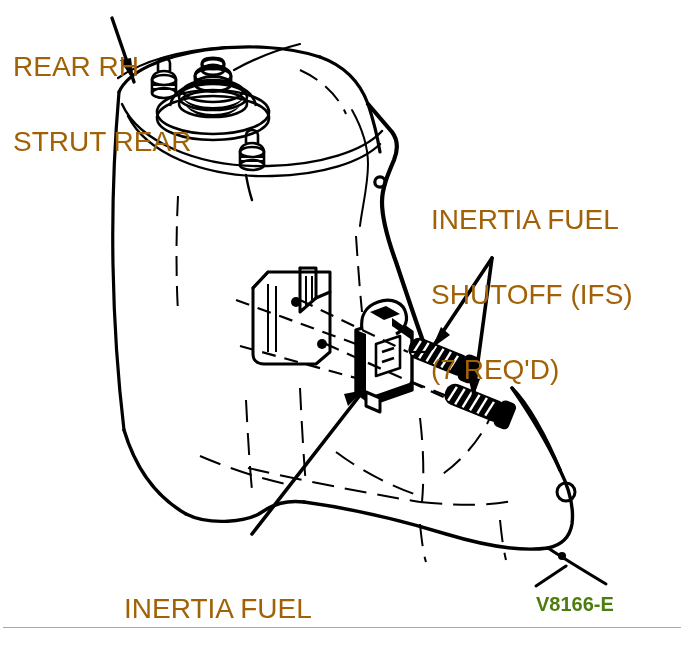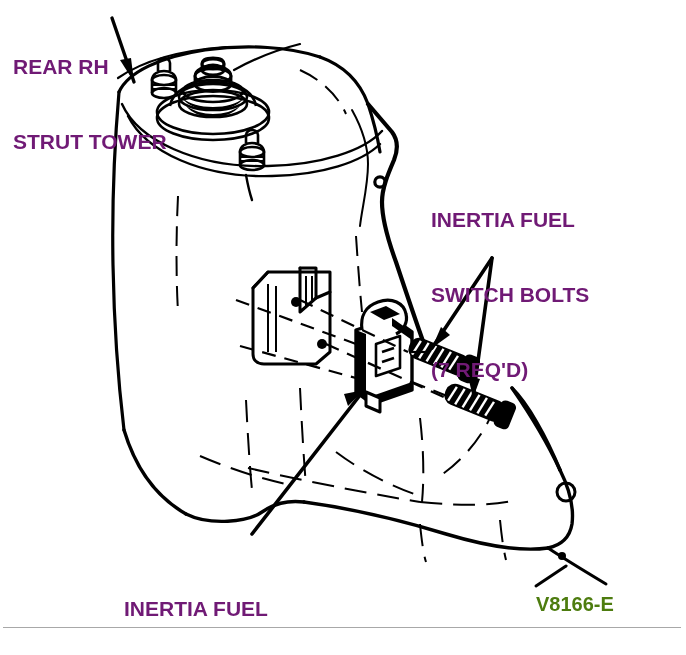--- a/index.html
+++ b/index.html
@@ -16,25 +16,25 @@
   }
   #diagram-root {
     position: absolute;
     left: 0; top: 0;
     width: 686px;
     height: 655px;
   }
   .label-block {
     position: absolute;
     font-family: "Liberation Sans", sans-serif;
-    font-weight: bold;
-    font-size: 21px;
+    font-weight: normal;
+    font-size: 28px;
     line-height: 25px;
     letter-spacing: 0px;
-    color: #701a75;
+    color: #a16207;
     white-space: pre;
   }
   .label-line { display: block; }
   #label-strut-tower { left: 13px; top: 4px; }
   #label-ifs-bolts  { left: 431px; top: 157px; }
   #label-ifs-switch { left: 124px; top: 546px; }
   #label-figure-code {
     position: absolute;
     left: 536px; top: 593px;
     font-family: "Liberation Sans", sans-serif;
@@ -262,26 +262,26 @@
       <path d="M252,534 L364,390" stroke="#000000" stroke-width="3.6" stroke-linecap="round" fill="none"></path>
       <path d="M364,390 L348,406 L344,394 Z" fill="#000000"></path>
     </g>
 
     <path d="M536,586 L566,566" stroke="#000000" stroke-width="3" stroke-linecap="round" fill="none"></path>
 
   </svg>
 
   <div class="label-block" id="label-strut-tower">
     <span class="label-line">REAR RH</span>
-    <span class="label-line">STRUT TOWER</span>
+    <span class="label-line">STRUT REAR</span>
   </div>
 
   <div class="label-block" id="label-ifs-bolts">
     <span class="label-line">INERTIA FUEL</span>
-    <span class="label-line">SWITCH BOLTS</span>
+    <span class="label-line">SHUTOFF (IFS)</span>
     <span class="label-line">(7 REQ'D)</span>
   </div>
 
   <div class="label-block" id="label-ifs-switch">
     <span class="label-line">INERTIA FUEL</span>
     
     
   </div>
 
   <div id="label-figure-code">V8166-E</div>

